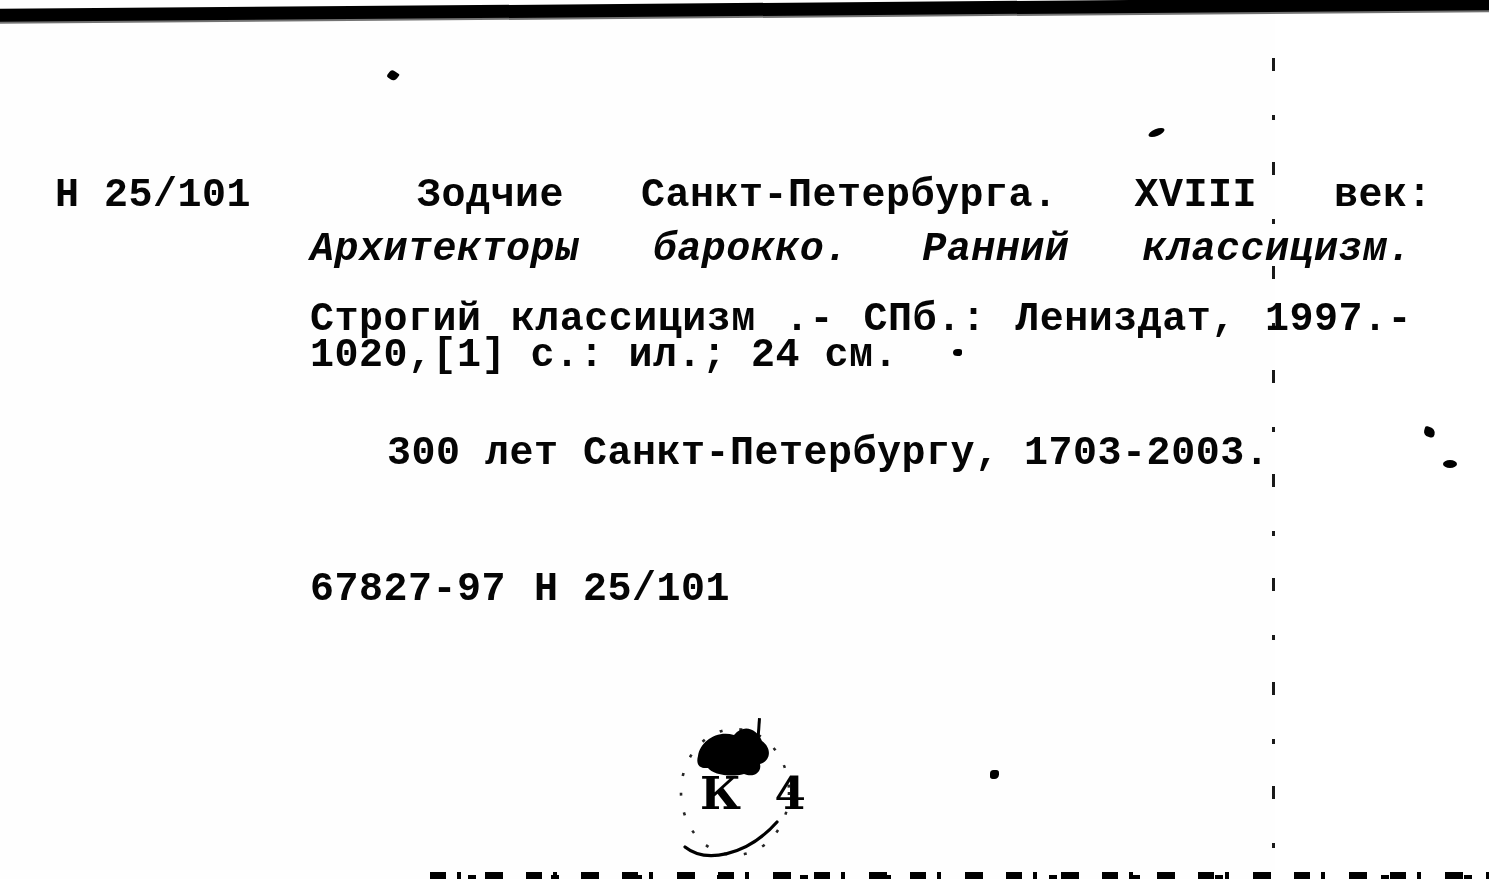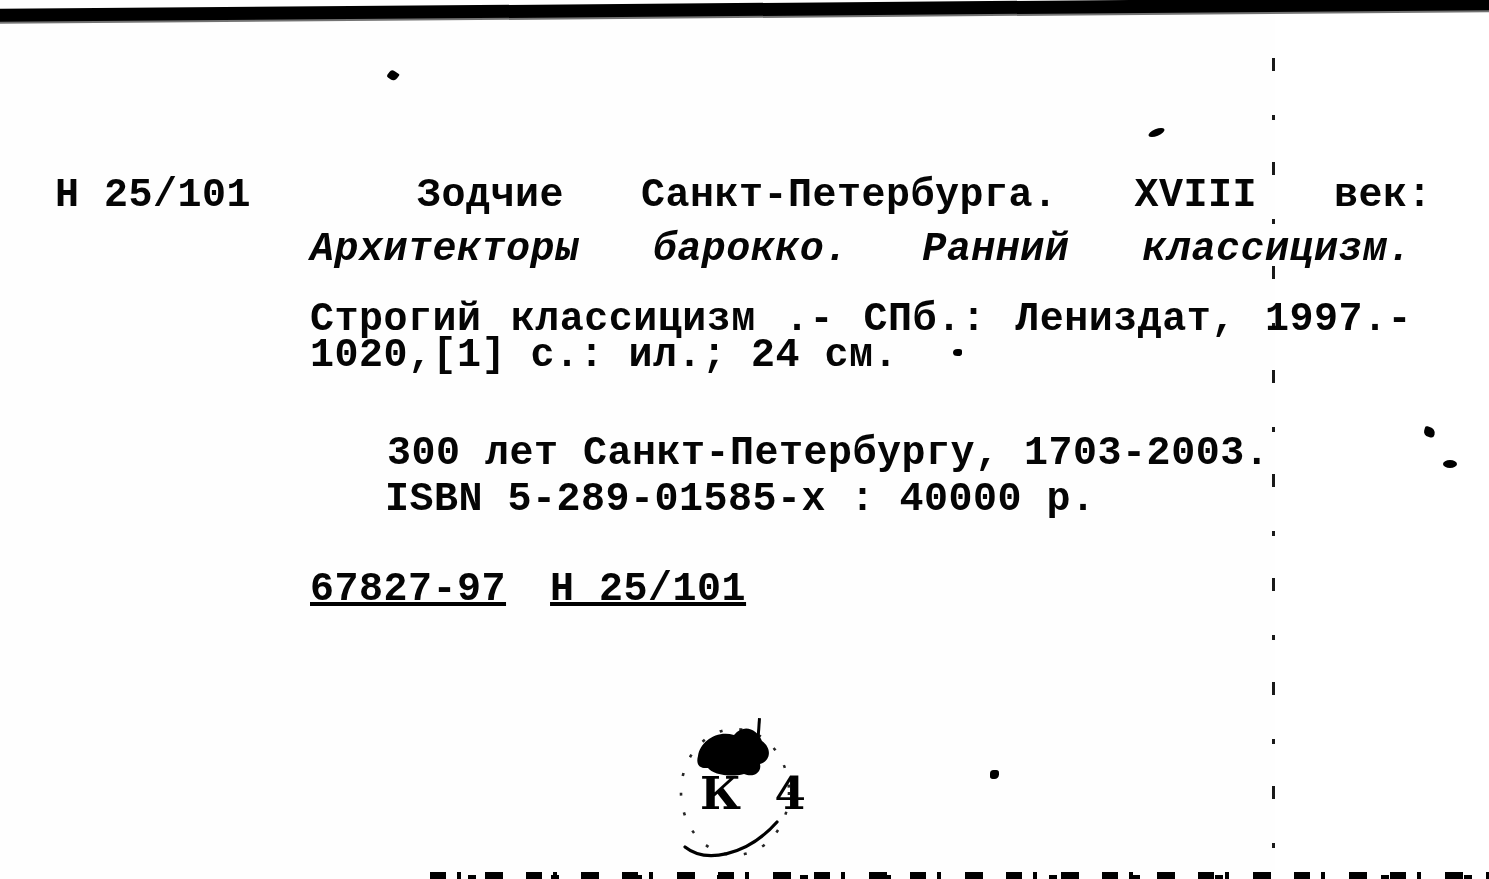--- a/index.html
+++ b/index.html
@@ -26,21 +26,21 @@
   .just { white-space: normal; text-align: justify; text-align-last: justify; }
   .call-number { left: 55px; top: 172px; }
   .line-0 { left: 417px; top: 172px; width: 1015px; }
   .line-1 { left: 310px; top: 226px; width: 1102px; font-style: italic; }
   .line-2 { left: 310px; top: 296px; width: 1102px; }
   .line-3 { left: 310px; top: 332px; }
   .line-4 { left: 385px; top: 382px; }
   .line-5 { left: 367px; top: 430px; margin-left: 20px; }
   .line-6 { left: 385px; top: 476px; }
   .accession-row {
-    position: absolute; left: 310px; top: 566px; display: flex; gap: 44px; text-decoration: underline;
+    position: absolute; left: 310px; top: 566px; display: flex; gap: 28px;
   }
   .accession-row .txt { position: static; }
   
   .stamp-svg { position: absolute; left: 658px; top: 712px; }
   .stamp-text {
     font-family: "DejaVu Serif", "Liberation Serif", serif;
     font-weight: bold; font-size: 45px; letter-spacing: 9px; fill: #000;
   }
   
   .speck { position: absolute; background: #000; border-radius: 2px; }
@@ -80,21 +80,20 @@
 
   <div class="top-edge"></div>
 
   <div class="txt call-number">Н 25/101</div>
 
   <div class="txt just line-0">Зодчие Санкт-Петербурга. XVIII век:</div>
   <div class="txt just line-1">Архитекторы барокко. Ранний классицизм.</div>
   <div class="txt just line-2">Строгий классицизм .- СПб.: Лениздат, 1997.-</div>
   <div class="txt line-3">1020,[1] с.: ил.; 24 см.</div>
   <div class="txt line-5">300 лет Санкт-Петербургу, 1703-2003.</div>
-  <div class="txt line-6">ISBN 5-289-01585-х : 40000 р.</div>
 
   <div class="accession-row">
     <span class="txt">67827-97</span>
     <span class="txt">Н 25/101</span>
   </div>
 
   <svg class="stamp-svg" width="170" height="155" viewBox="0 0 170 155">
     <ellipse cx="77" cy="80" rx="54" ry="63" fill="none" stroke="#000" stroke-width="2.6" stroke-dasharray="3 17" opacity="0.85"></ellipse>
     <path d="M27,135 C47,151 88,145 119,110" fill="none" stroke="#000" stroke-width="3.2" stroke-linecap="round"></path>
     <path d="M40,44 C42,30 58,18 76,23 C86,11 99,17 104,29 C114,36 113,49 102,52

